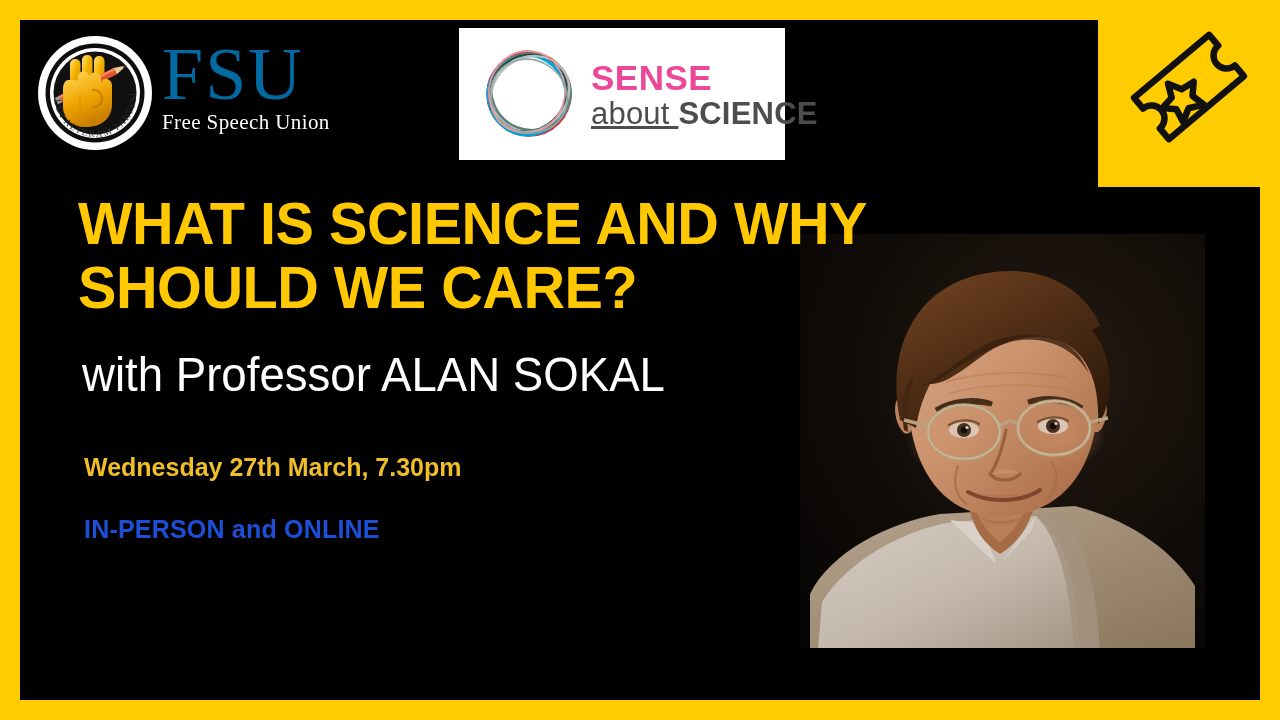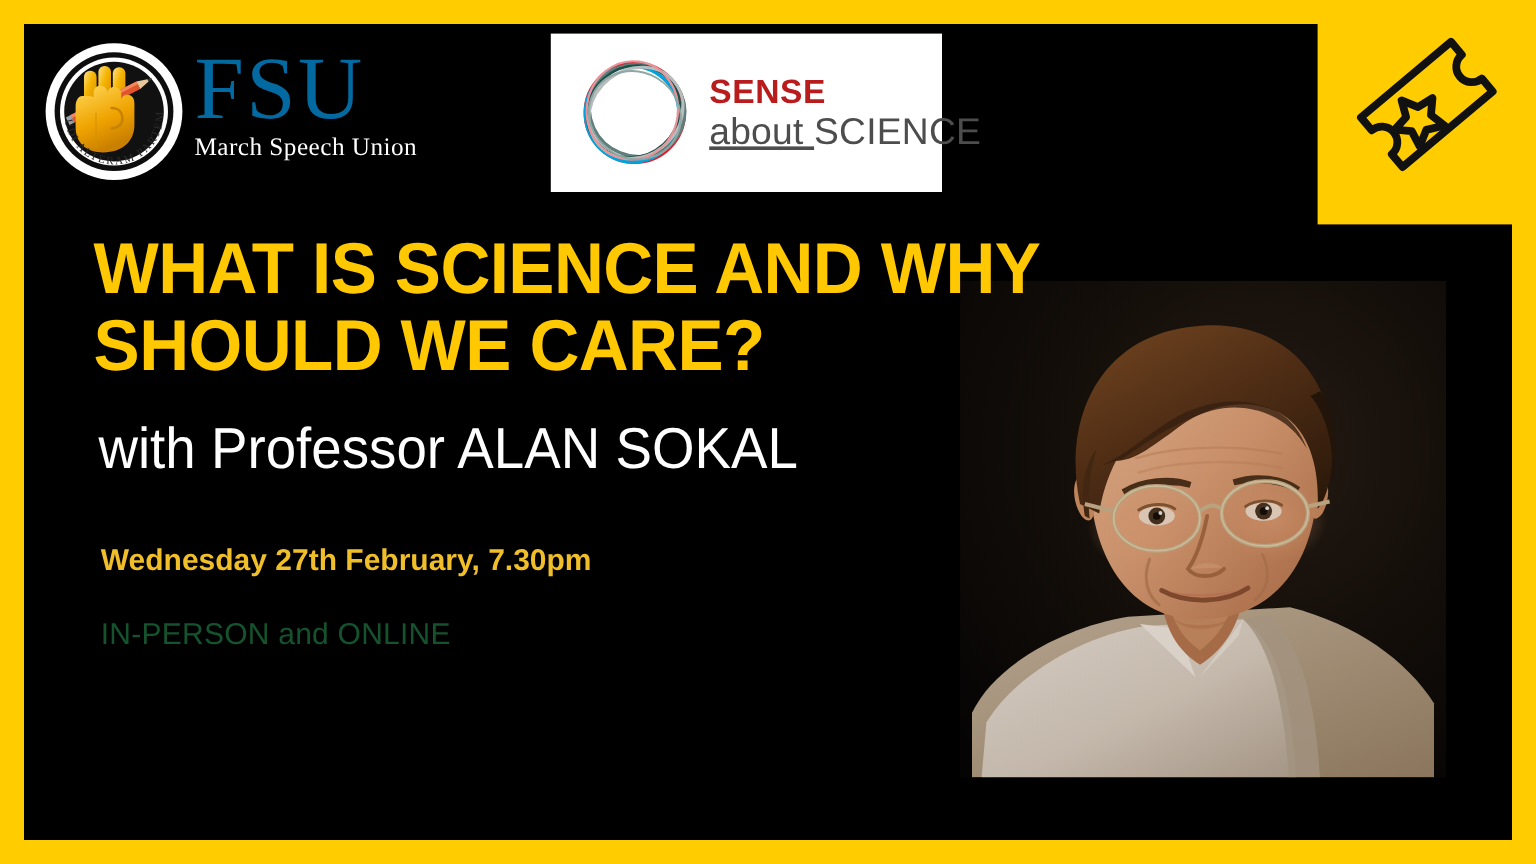--- a/index.html
+++ b/index.html
@@ -85,34 +85,34 @@
   #sas-rings {
     width:104px; height:104px;
     margin-left:18px;
     flex:0 0 auto;
   }
   #sas-words {
     margin-left:10px;
     line-height:1.0;
   }
   .sas-line1 {
-    font-size:28px;
+    font-size:35px;
     font-weight:bold;
     letter-spacing:0.5px;
-    color:#b91c1c;
+    color:#ec4899;
     white-space:nowrap;
   }
   .sas-line2 {
     font-size:31px;
     letter-spacing:0.2px;
     color:#4d4d4d;
     white-space:nowrap;
     margin-top:3px;
   }
-  .sas-line2 b { font-weight:normal;margin-top:39px; }
+  .sas-line2 b { font-weight:bold;margin-top:39px; }
   .sas-line2 .lt { font-weight:400;text-decoration:underline; }
 
   
   #headline {
     position:absolute;
     left:78px; top:192px;
     width:960px;
     color:#FFC800;
     font-size:60px;
     line-height:64px;
@@ -143,24 +143,24 @@
     font-size:25px;
     line-height:30px;
     font-weight:bold;
     letter-spacing:0px;
     z-index:5;
   }
 
   #format-line {
     position:absolute;
     left:84px; top:514px;
-    color:#14532d;
+    color:#1d4ed8;
     font-size:25px;
     line-height:30px;
-    font-weight:400;
+    font-weight:700;
     letter-spacing:0.2px;
     z-index:5;
   }
 
   
   #portrait {
     position:absolute;
     left:800px; top:234px;
     width:405px; height:414px;
     overflow:hidden;
@@ -216,21 +216,21 @@
                C42,47 40,46 37,46 Z" fill="url(#goldf)"></path>
       <path d="M57,56 C63,56 66,60 66,65 C66,70 62,73 57,73" fill="none" stroke="#C98200" stroke-width="2.2" stroke-linecap="round"></path>
       <path d="M44,60 L44,90" fill="none" stroke="#D59200" stroke-width="1.6" opacity="0.55"></path>
       <text font-family="Liberation Serif, serif" font-size="9.4" fill="#2a2a2a" letter-spacing="1.5">
         <textPath href="#mottoArc" startOffset="50%" text-anchor="middle">AUDI ALTERAM PARTEM</textPath>
       </text>
     </svg>
 
     <div id="fsu-wordmark">
       <div class="fsu-abbr">FSU</div>
-      <div class="fsu-full">March Speech Union</div>
+      <div class="fsu-full">Free Speech Union</div>
     </div>
   </div>
 
   <div id="sas-panel">
     <svg id="sas-rings" viewBox="0 0 104 104">
       <g fill="none">
         <circle cx="52" cy="52" r="41" stroke="#E0212B" stroke-width="3.4"></circle>
         <ellipse cx="50" cy="53" rx="39" ry="40" stroke="#00A3DD" stroke-width="3" transform="rotate(-14 50 53)"></ellipse>
         <ellipse cx="54" cy="50" rx="40" ry="38" stroke="#5E7F7B" stroke-width="2.6" transform="rotate(22 54 50)"></ellipse>
         <ellipse cx="51" cy="51" rx="37" ry="40" stroke="#1F4F49" stroke-width="2.2" transform="rotate(48 51 51)"></ellipse>
@@ -361,17 +361,17 @@
     </svg>
   </div>
 
   <div id="headline">
     <div>WHAT IS SCIENCE AND WHY</div>
     <div>SHOULD WE CARE?</div>
   </div>
 
   <div id="speaker">with Professor ALAN SOKAL</div>
 
-  <div id="date-line">Wednesday 27th February, 7.30pm</div>
+  <div id="date-line">Wednesday 27th March, 7.30pm</div>
 
   <div id="format-line">IN-PERSON and ONLINE</div>
 
 </div>
 
 </body></html>

